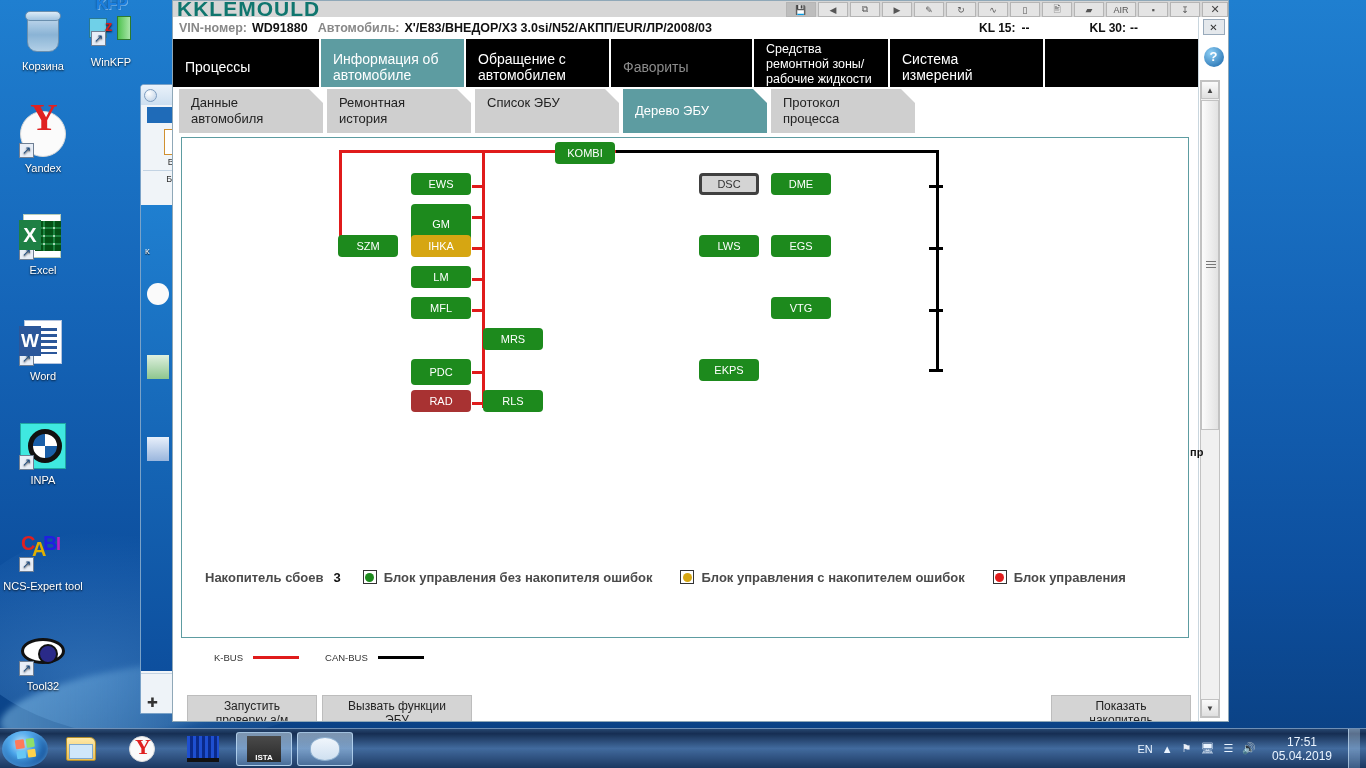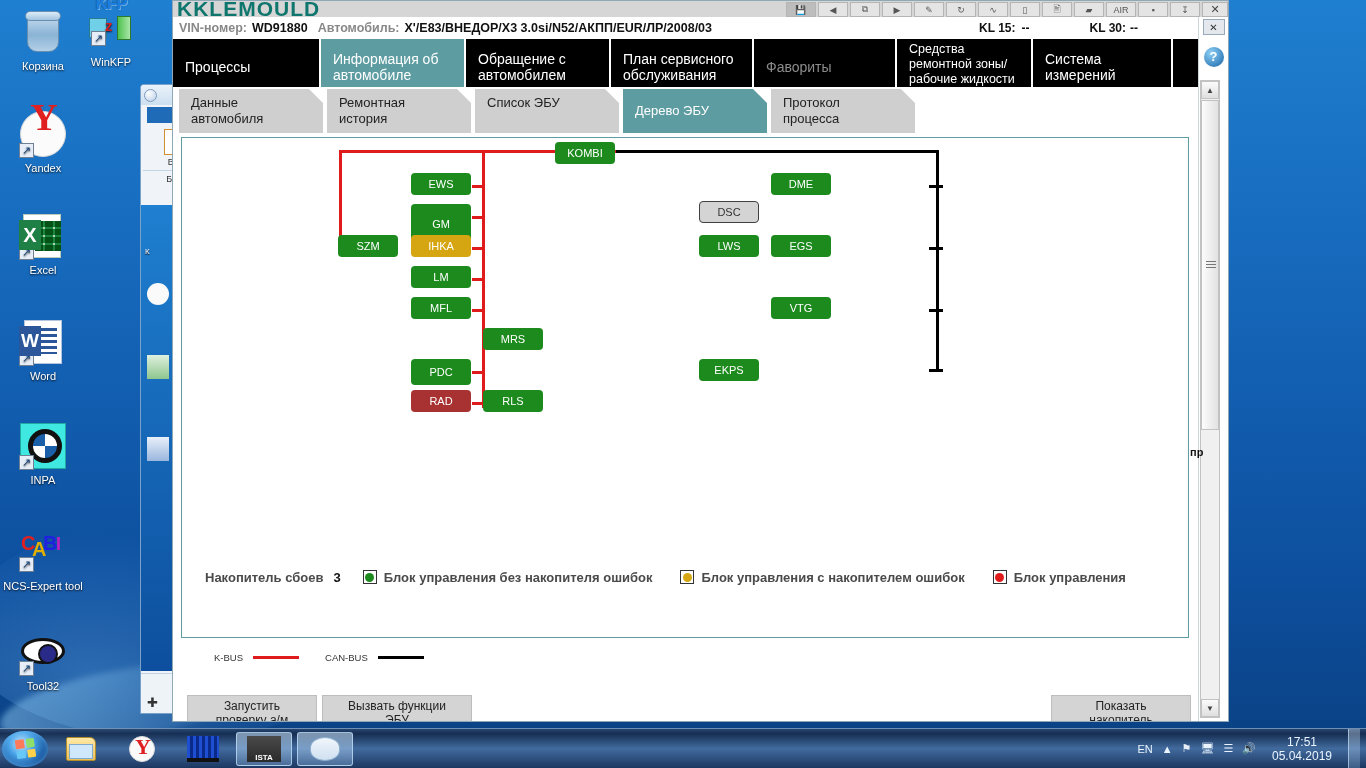--- a/index.html
+++ b/index.html
@@ -157,21 +157,21 @@
   }
 
   
   .node {
     position:absolute; border-radius:4px; color:#fff; font-size:11px;
     display:flex; align-items:center; justify-content:center; font-weight:normal;
   }
   .node.green { background:#1d8a1d; }
   .node.amber { background:#d6a612; }
   .node.red   { background:#a83232; }
-  .node.sel   { background:#d4d4d4; color:#333; border:1px solid #404040;margin-top:28px; }
+  .node.sel   { background:#d4d4d4; color:#333; border:3px solid #404040; }
   .edge { position:absolute; }
   .edge.k { background:#e01b1b; }
   .edge.c { background:#000; }
 
   
   .legend-lines { position:absolute; left:32px; top:514px; font-size:9.5px; color:#333; display:flex; align-items:center; gap:10px;}
   .legend-lines .seg { display:inline-block; width:46px; height:3px; vertical-align:middle;}
   .legend-row {
     position:absolute; left:32px; top:534px; right:0; height:20px; display:flex; align-items:center;
     font-size:13px; font-weight:bold; color:#4a4a4a; gap:0px; white-space:nowrap;margin-top:32px;
@@ -381,27 +381,25 @@
     <span class="kl" style="margin-right:4px;">KL 30:</span>
     <span class="kl dash" style="margin-right:90px;">--</span>
   </div>
 
   <div class="mainnav">
     <div class="mtab" style="width:148px;">Процессы</div>
     <div class="mtab active" style="width:145px;">Информация об
 автомобиле</div>
     <div class="mtab" style="width:145px;">Обращение с
 автомобилем</div>
-    <div class="mtab" style="width:143px;">План сервисного
-обслуживания</div>
     <div class="mtab dim" style="width:143px;">Фавориты</div>
     <div class="mtab" style="width:136px; font-size:12.5px; line-height:15px; padding-top:2px;">Средства
 ремонтной зоны/
 рабочие жидкости</div>
-    <div class="mtab" style="width:140px;">Система
+    <div class="mtab" style="width:155px;">Система
 измерений</div>
     <div class="mtab" style="flex:1 1 auto; border-right:none;"></div>
   </div>
 
   <div class="subnav">
     <div class="subtab" style="width:144px;">Данные
 автомобиля</div>
     <div class="subtab" style="width:144px;">Ремонтная
 история</div>
     <div class="subtab" style="width:144px;">Список ЭБУ</div>

